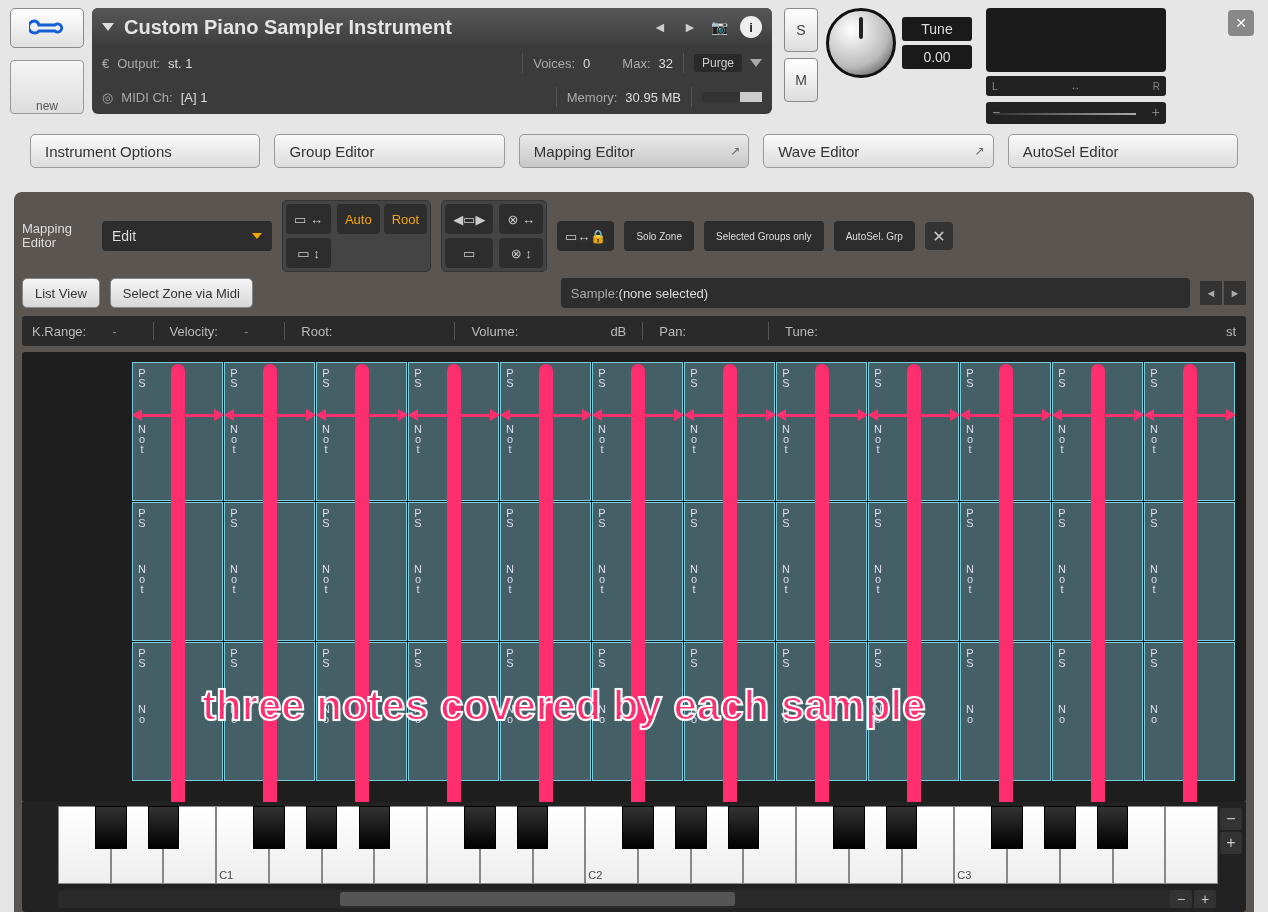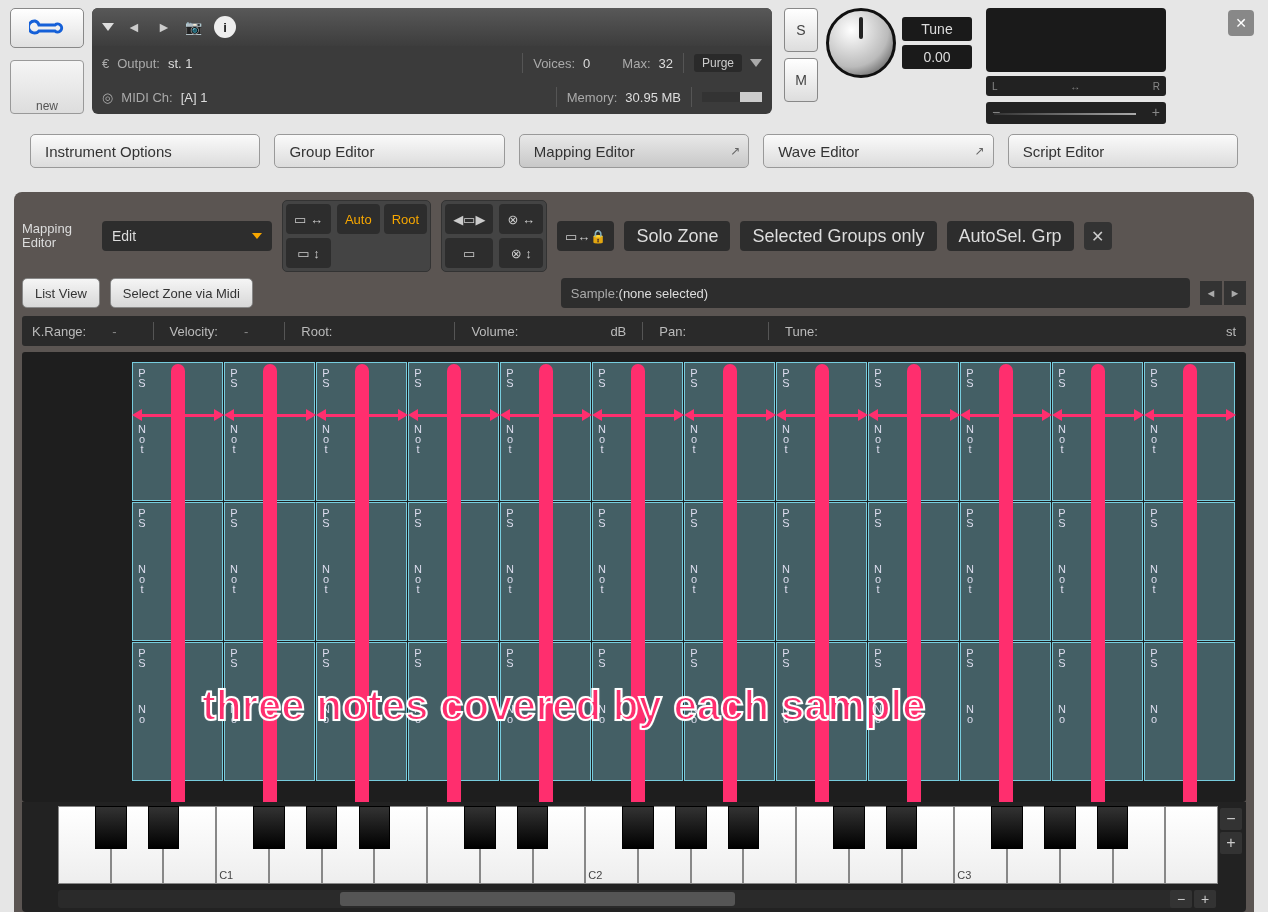--- a/index.html
+++ b/index.html
@@ -51,21 +51,21 @@
   .dd::after{content:'';position:absolute;right:10px;top:50%;transform:translateY(-50%);width:0;height:0;border-left:5px solid transparent;border-right:5px solid transparent;border-top:6px solid #f7a700;}
   .tool-btn{height:30px;min-width:40px;background:#2d2d2d;border-radius:4px;display:flex;align-items:center;justify-content:center;color:#f7a700;font-size:13px;padding:0 8px;cursor:pointer;gap:3px;}
   .tool-btn.gray{color:#ccc;}
   .tool-group{display:flex;gap:6px;border:1px solid #333;border-radius:5px;padding:3px;background:#444;}
   .row2{display:flex;align-items:center;gap:10px;margin-top:6px;}
   .pill{height:30px;background:linear-gradient(#f5f5f5,#d8d8d8);border:1px solid #888;border-radius:5px;padding:0 12px;display:flex;align-items:center;font-size:13px;color:#333;cursor:pointer;}
   .sample-field{flex:1;background:#2d2d2d;color:#aaa;height:30px;border-radius:4px;display:flex;align-items:center;padding:0 10px;font-size:13px;}
   .sample-field .val{color:#ddd;}
   .nav-arrows{display:flex;gap:2px;}
   .nav-arrows div{width:22px;height:24px;background:#333;color:#aaa;display:flex;align-items:center;justify-content:center;font-size:11px;cursor:pointer;}
-  .darkpill{height:30px;background:#2d2d2d;color:#ddd;border-radius:4px;padding:0 12px;display:flex;align-items:center;font-size:18px;cursor:pointer;}
+  .darkpill{height:30px;background:#2d2d2d;color:#ddd;border-radius:4px;padding:0 12px;display:flex;align-items:center;font-size:10px;cursor:pointer;}
   .x-sm{width:28px;height:28px;background:#333;color:#ccc;border-radius:4px;display:flex;align-items:center;justify-content:center;cursor:pointer;}
 
   
   .param-strip{display:flex;background:#2a2a2a;color:#ccc;height:30px;margin-top:8px;border-radius:3px;align-items:center;padding:0 10px;font-size:13px;gap:6px;}
   .param-strip .lbl{color:#bbb;}
   .param-strip .dash{color:#888;margin:0 20px;}
   .param-strip .vsep{width:1px;height:18px;background:#555;margin:0 10px;}
 
   
   .zone-area{position:relative;height:450px;background:#1e1e1e;margin-top:6px;border-radius:3px;overflow:hidden;}
@@ -109,20 +109,21 @@
           </svg>
     </div>
     <div class="new-btn">
           <span>new</span>
         </div>
   </div>
 
   <div class="inst-header">
     <div class="inst-title-row">
       <div class="tri-down"></div>
+      <div class="inst-title">Custom Piano Sampler Instrument</div>
       <div class="hdr-icon">◄</div>
       <div class="hdr-icon">►</div>
       <div class="hdr-icon">📷</div>
       <div class="info-circle">i</div>
     </div>
     <div class="inst-sub">
       <span>€</span>
       <span class="lbl">Output:</span>
       <span class="val">st. 1</span>
       <span style="margin-left:auto"></span>
@@ -191,21 +192,21 @@
       </div>
   <div class="tab-btn active">
         <span>Mapping Editor</span>
         <span class="pop">↗</span>
       </div>
   <div class="tab-btn">
         <span>Wave Editor</span>
         <span class="pop">↗</span>
       </div>
   <div class="tab-btn">
-        <span>Script Editor</span>
+        <span>AutoSel Editor</span>
       </div>
 </div>
 
 <div class="panel">
   <div class="map-toolbar">
     <div class="map-label"><span>Mapping</span><br><span>Editor</span></div>
     <div class="dd">
           <span>Edit</span>
         </div>
     <div class="tool-group">

